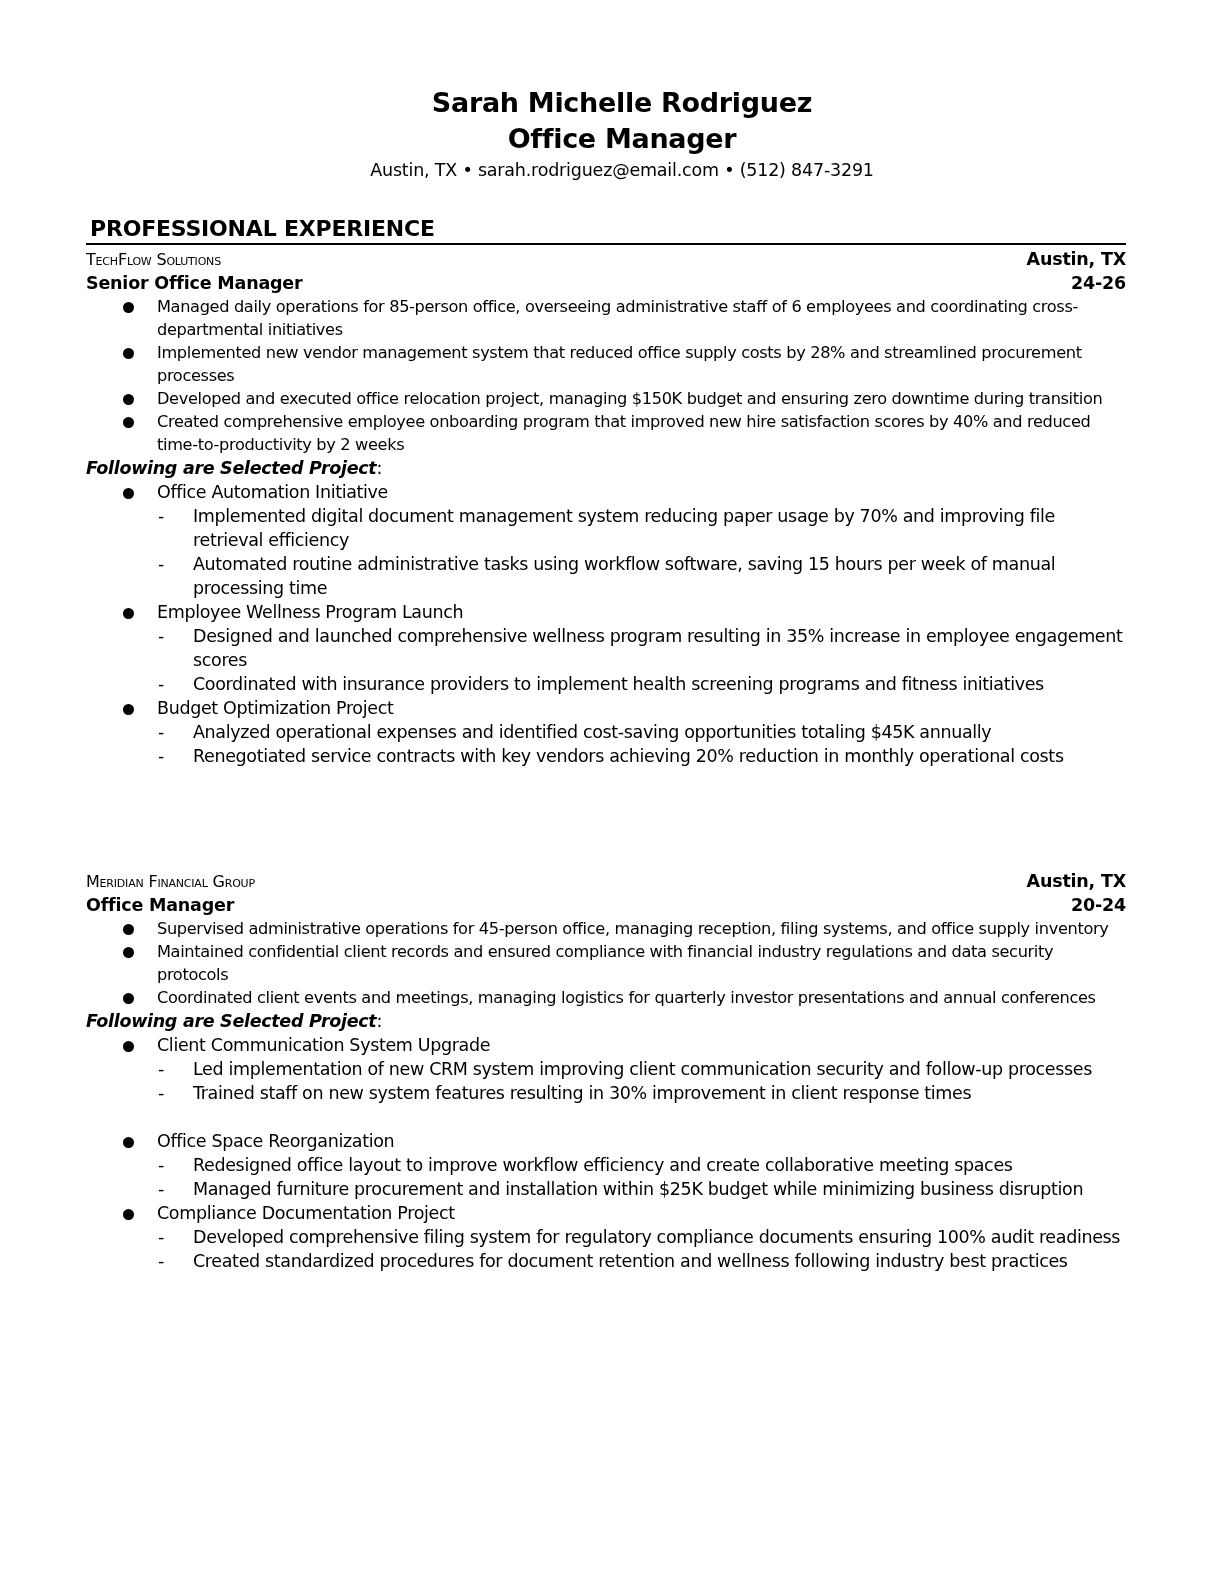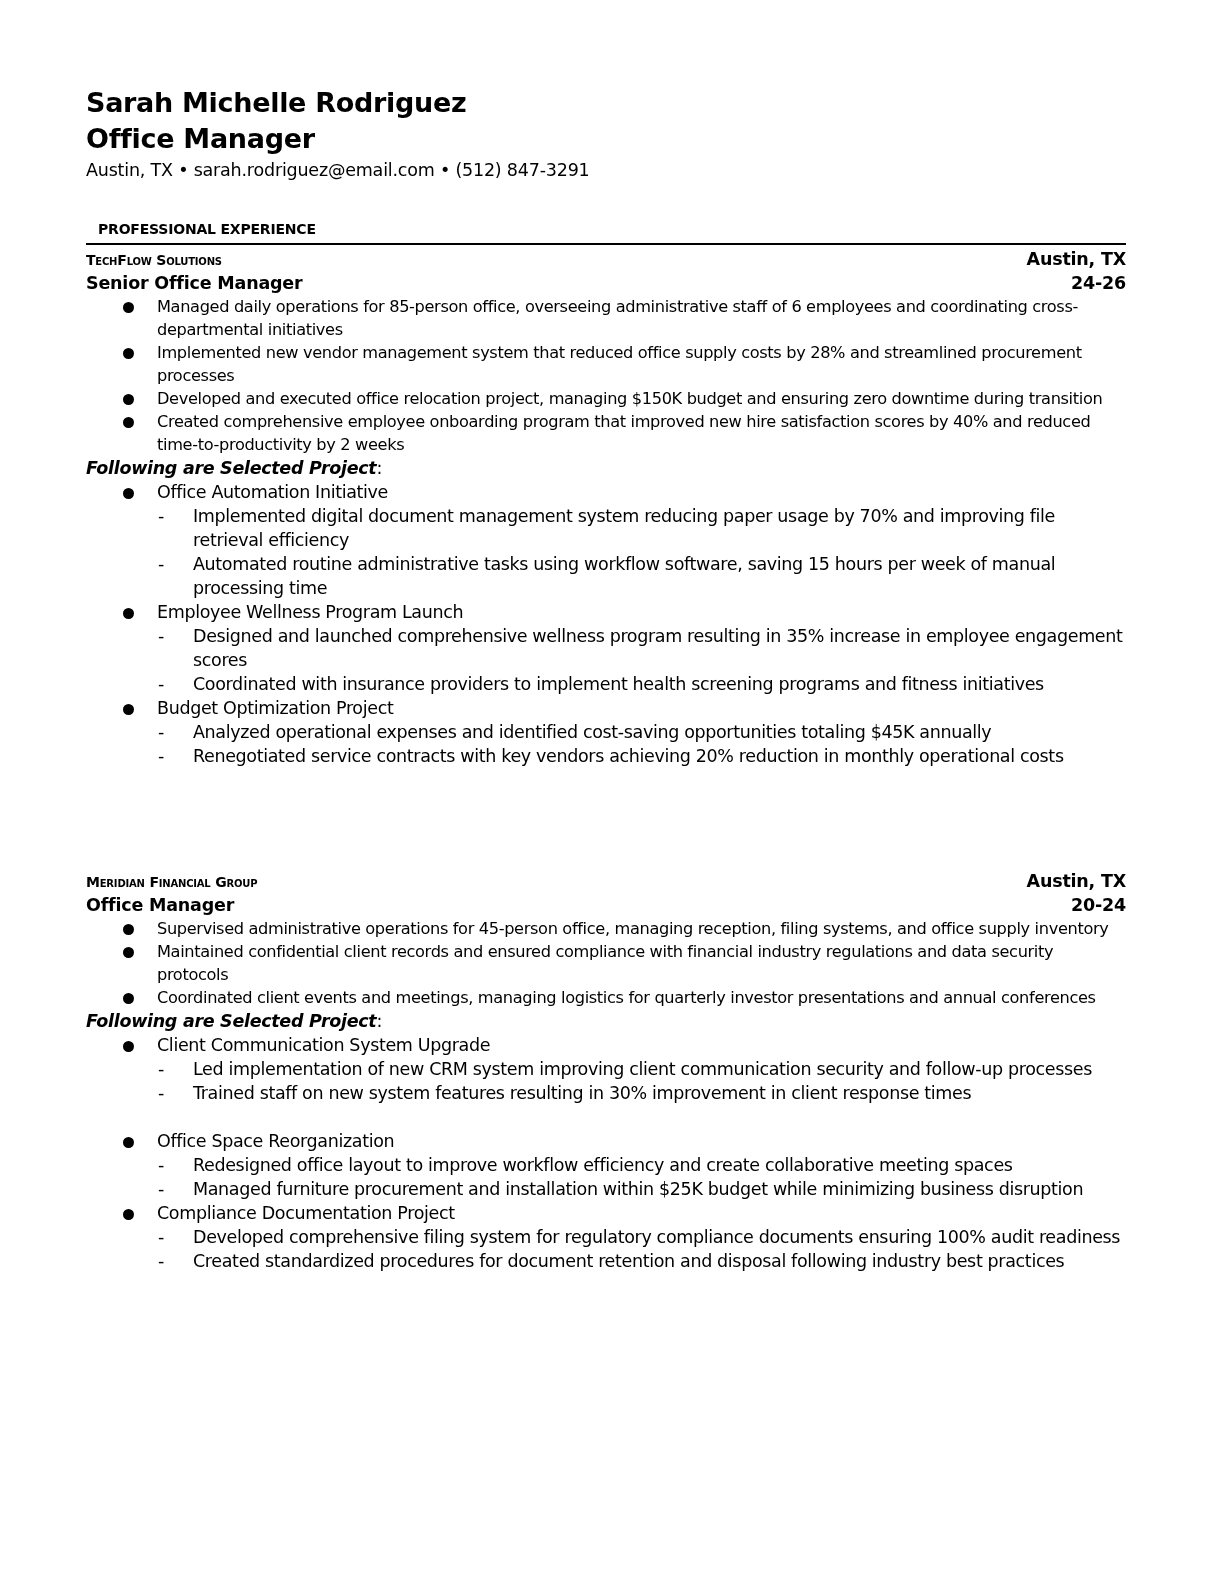--- a/index.html
+++ b/index.html
@@ -1,26 +1,26 @@
 <!DOCTYPE html>
 <html><head>
 <meta charset="utf-8">
 <style>
   html, body { margin: 0; padding: 0; background: #ffffff; }
   body { width: 1224px; height: 1584px; position: relative; color: #000; font-family: "DejaVu Sans", sans-serif; overflow: hidden; }
   .page { position: absolute; left: 86px; top: 0; width: 1040px; }
-  .header { position: absolute; left: 0; width: 1040px; }
+  .header { position: absolute; left: 16px; width: 1040px; text-align: center; }
   .name { top: 86px; font-size: 27px; font-weight: bold; line-height: 34px; letter-spacing: -0.3px; }
   .title { top: 122px; font-size: 27px; font-weight: bold; line-height: 34px; letter-spacing: -0.3px; }
   .contact { top: 159px; font-size: 17.5px; line-height: 22px; letter-spacing: -0.2px; }
-  .section-title { position: absolute; top: 216px; left: 12px; font-size: 14px; font-weight: bold; line-height: 26px; letter-spacing: -0.2px; }
+  .section-title { position: absolute; top: 216px; left: 4px; font-size: 22px; font-weight: bold; line-height: 26px; letter-spacing: -0.2px; }
   .rule { position: absolute; top: 243px; left: 0; width: 1040px; height: 0; border-top: 2px solid #000; }
   .job { position: absolute; left: 0; width: 1040px; }
   .row { position: relative; height: 24px; }
-  .company { position: absolute; left: 0; top: 2px; font-size: 14px; font-weight: bold; font-variant: small-caps; letter-spacing: -0.2px; line-height: 22px; }
+  .company { position: absolute; left: 0; top: 2px; font-size: 16px; font-weight: normal; font-variant: small-caps; letter-spacing: -0.2px; line-height: 22px; }
   .loc, .dates { position: absolute; right: 0; top: 0; font-size: 17.5px; font-weight: bold; line-height: 24px; letter-spacing: -0.2px; text-align: right; }
   .role { position: absolute; left: 0; top: 0; font-size: 17.5px; font-weight: bold; line-height: 24px; letter-spacing: -0.2px; }
   .bullets { list-style: none; margin: 0; padding: 0; }
   .bullet { position: relative; padding-left: 71px; font-size: 16.2px; line-height: 23px; letter-spacing: -0.35px; }
   .bullet .dot { position: absolute; left: 37px; top: 7px; width: 11px; height: 11px; border-radius: 50%; background: #000; }
   .sel { font-size: 17.5px; font-weight: bold; font-style: italic; line-height: 24px; letter-spacing: -0.3px; height: 24px; }
   .sel .colon { font-weight: normal; font-style: normal; }
   .proj { position: relative; padding-left: 71px; font-size: 17.5px; line-height: 24px; letter-spacing: -0.35px; }
   .proj .dot { position: absolute; left: 37px; top: 8px; width: 11px; height: 11px; border-radius: 50%; background: #000; }
   .sub { position: relative; padding-left: 107px; font-size: 17.5px; line-height: 24px; letter-spacing: -0.35px; padding-right: 0; }
@@ -88,15 +88,15 @@
     <div class="sub"><span class="dash">-</span><span>Led implementation of new CRM system improving client communication security and follow-up processes</span></div>
     <div class="sub"><span class="dash">-</span><span>Trained staff on new system features resulting in 30% improvement in client response times</span></div>
     <div class="gap"></div>
 
     <div class="proj"><span class="dot"></span><span>Office Space Reorganization</span></div>
     <div class="sub"><span class="dash">-</span><span>Redesigned office layout to improve workflow efficiency and create collaborative meeting spaces</span></div>
     <div class="sub"><span class="dash">-</span><span>Managed furniture procurement and installation within $25K budget while minimizing business disruption</span></div>
 
     <div class="proj"><span class="dot"></span><span>Compliance Documentation Project</span></div>
     <div class="sub"><span class="dash">-</span><span>Developed comprehensive filing system for regulatory compliance documents ensuring 100% audit readiness</span></div>
-    <div class="sub"><span class="dash">-</span><span>Created standardized procedures for document retention and disposal following industry best practices</span></div>
+    <div class="sub"><span class="dash">-</span><span>Created standardized procedures for document retention and wellness following industry best practices</span></div>
   </div>
 </div>
 
 </body></html>

